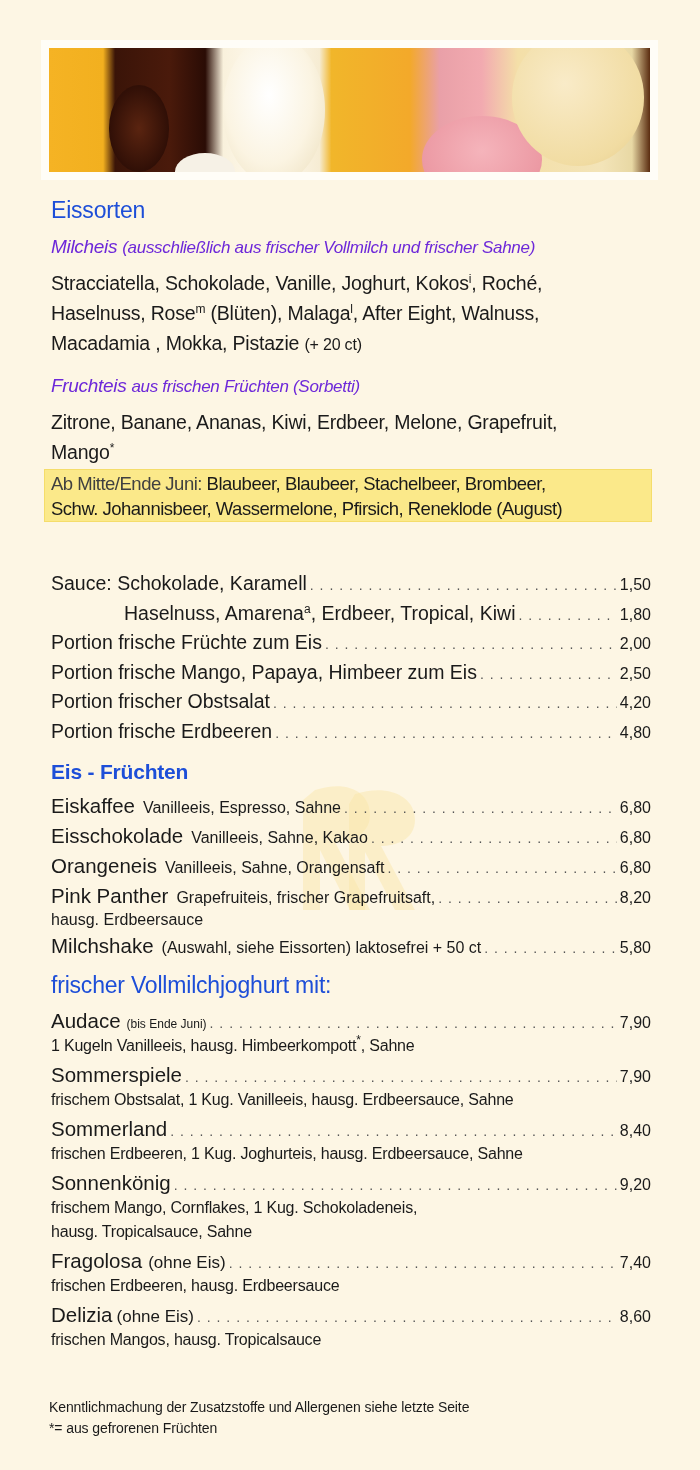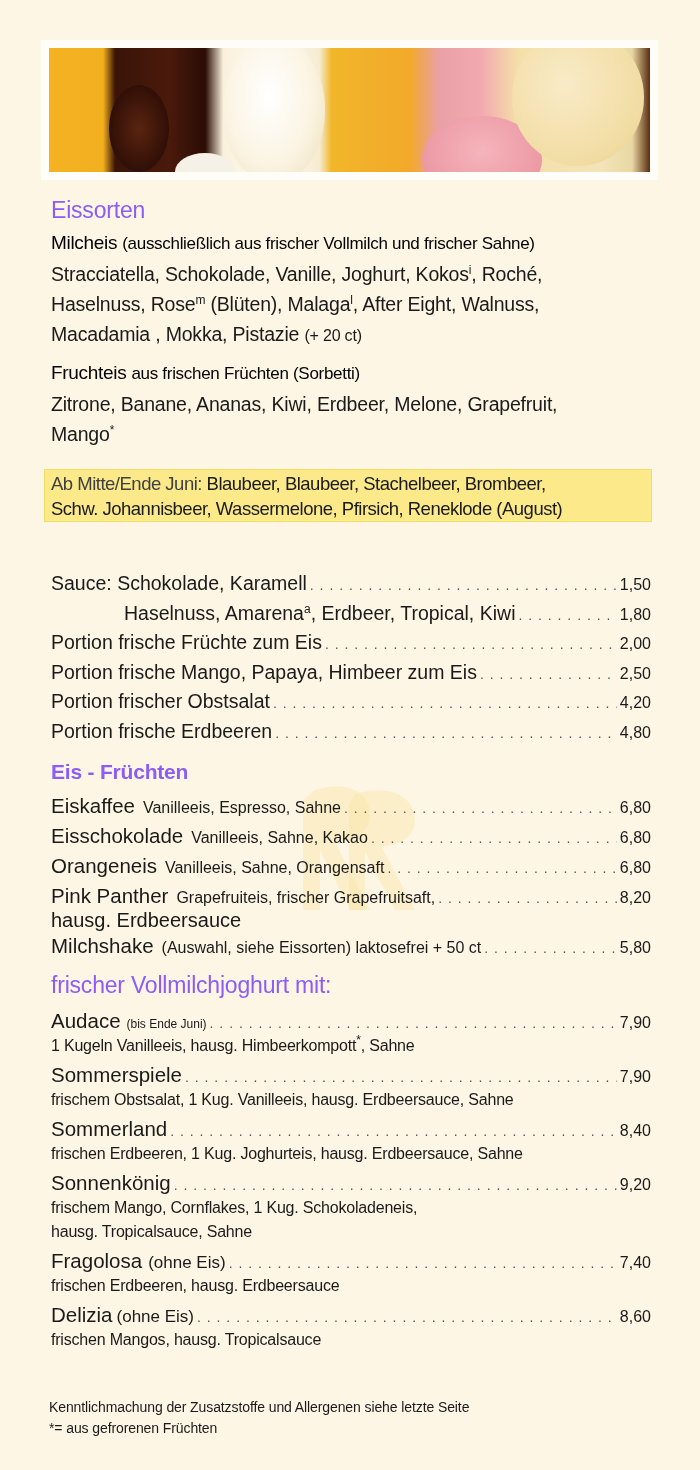--- a/index.html
+++ b/index.html
@@ -22,22 +22,22 @@
   }
   .photo .blob { position: absolute; border-radius: 50%; }
   .b1 { left: 29%; top: -10%; width: 17%; height: 120%; background: radial-gradient(ellipse at 45% 40%, #ffffff 0%, #fbf4e2 55%, #eadcb8 100%); }
   .b2 { left: 62%; top: 55%; width: 20%; height: 70%; background: radial-gradient(ellipse at 50% 40%, #f5b4bb 0%, #ec9aa4 70%, #d88890 100%); }
   .b3 { left: 77%; top: -15%; width: 22%; height: 110%; background: radial-gradient(ellipse at 40% 40%, #f9ebc8 0%, #f1dca2 70%, #e3c98a 100%); }
   .b4 { left: 10%; top: 30%; width: 10%; height: 70%; background: radial-gradient(ellipse at 50% 50%, #5a2410 0%, #2a0c05 80%); }
   .b5 { left: 21%; top: 85%; width: 10%; height: 30%; background: #f6f1e6; }
 
   .content { position: absolute; left: 51px; top: 195px; width: 600px; }
   .red { color: #404040; }
-  h1.section { font-size: 23px; font-weight: normal; color: #8b5cf6; line-height: 30px; letter-spacing: -0.2px; }
-  h2.sub { font-size: 19px; font-weight: normal; color: #000000; line-height: 23px; margin-top: 6px; letter-spacing: -0.3px; }
+  h1.section { font-size: 23px; font-weight: normal; color: #1d4ed8; line-height: 30px; letter-spacing: -0.2px; }
+  h2.sub { font-size: 19px; font-weight: normal; color: #6d28d9; line-height: 32px; margin-top: 6px; letter-spacing: -0.3px; font-style: italic; }
   h2.sub .small { font-size: 17px; }
   .flavors { font-size: 19.5px; line-height: 30px; margin-top: 4px; letter-spacing: -0.2px; }
   .flavors .small { font-size: 16px; }
   sup { font-size: 12px; vertical-align: 7px; line-height: 0; }
 
   .highlight {
     position: absolute; left: 44px; top: 469px; width: 608px; height: 53px;
     background: #fbe98a; border: 1px solid #f5dd6a;
   }
   .hl-text { position: absolute; left: 51px; top: 471px; width: 600px; font-size: 18.5px; line-height: 25px; letter-spacing: -0.5px; }
@@ -48,21 +48,21 @@
   .row .dots { flex: 1 1 auto; overflow: hidden; color: #555; font-size: 14px; letter-spacing: 3.4px; margin: 0 3px; }
   .row .dots::before { content: ". . . . . . . . . . . . . . . . . . . . . . . . . . . . . . . . . . . . . . . . . . . . . . . . . . . . . . . . . . . . . . . . . . . . . . . . . . . . . . . . . . . . . . . . ."; letter-spacing: 0; word-spacing: 2px; }
   .row .price { flex: 0 0 auto; font-size: 16px; }
 
   .sauce .row { font-size: 19.5px; height: 29.6px; line-height: 29.6px; }
   .sauce .indent { padding-left: 73px; }
 
   .drinks-title { position: absolute; left: 51px; top: 757px; }
   .drinks .row { font-size: 20.5px; line-height: 30px; height: 30px; }
   .drinks .desc { font-size: 16px; margin-left: 8px; }
-  .drinks .cont { font-size: 20px; line-height: 18px; }
+  .drinks .cont { font-size: 16px; line-height: 18px; }
   .drinks .wrap { margin-bottom: 2px; }
 
   .yog-title { position: absolute; left: 51px; top: 970px; font-weight: bold; font-size: 21px; }
   .yog .item { margin-bottom: 3px; }
   .yog .row { font-size: 20.5px; line-height: 27px; height: 27px; }
   .yog .desc-inline { font-size: 12px; margin-left: 6px; }
   .yog .sub-desc { font-size: 16px; line-height: 24px; letter-spacing: -0.2px; }
 
   .footer { position: absolute; left: 49px; top: 1397px; font-size: 14px; line-height: 21px; letter-spacing: -0.1px; }
 

